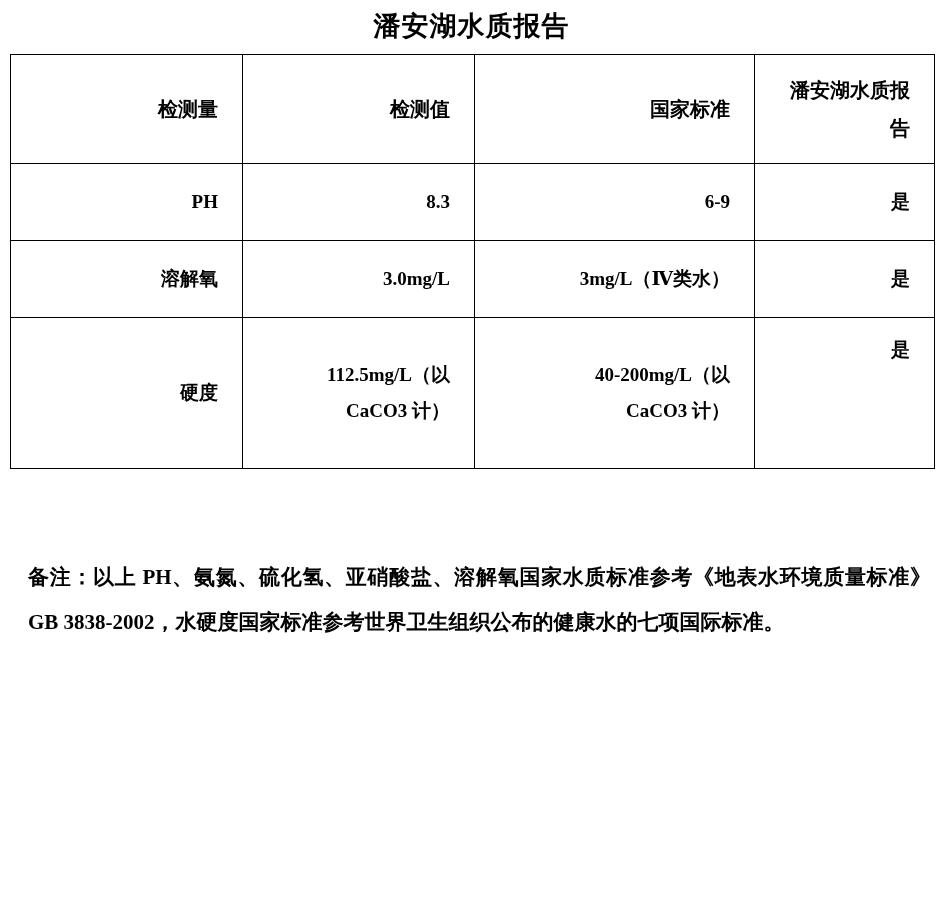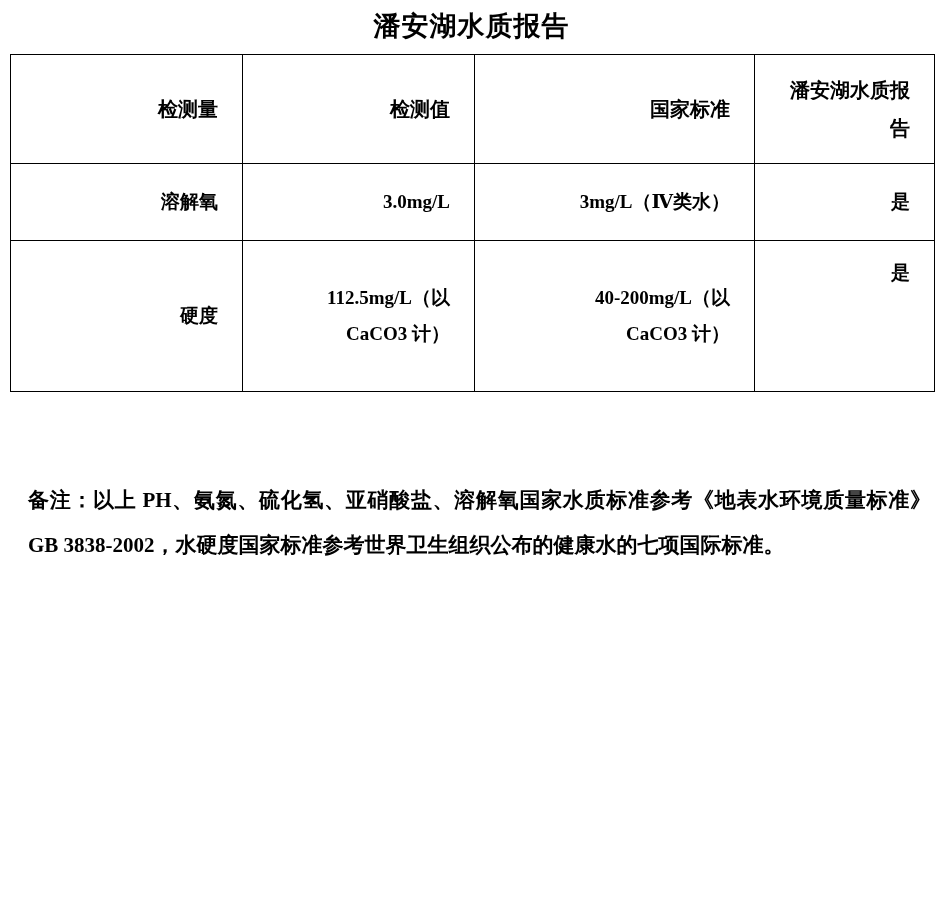--- a/index.html
+++ b/index.html
@@ -91,20 +91,26 @@
     <thead>
       <tr>
         <td>检测量</td>
         <td>检测值</td>
         <td>国家标准</td>
         <td>潘安湖水质报告</td>
       </tr>
     </thead>
     <tbody>
       <tr>
+        <td>PH</td>
+        <td>8.3</td>
+        <td>6-9</td>
+        <td>是</td>
+      </tr>
+      <tr>
         <td>溶解氧</td>
         <td>3.0mg/L</td>
         <td>3mg/L（Ⅳ类水）</td>
         <td>是</td>
       </tr>
       <tr class="tall">
         <td>硬度</td>
         <td>
             <span class="cell-wrap">112.5mg/L（以
 CaCO3 计）</span>

